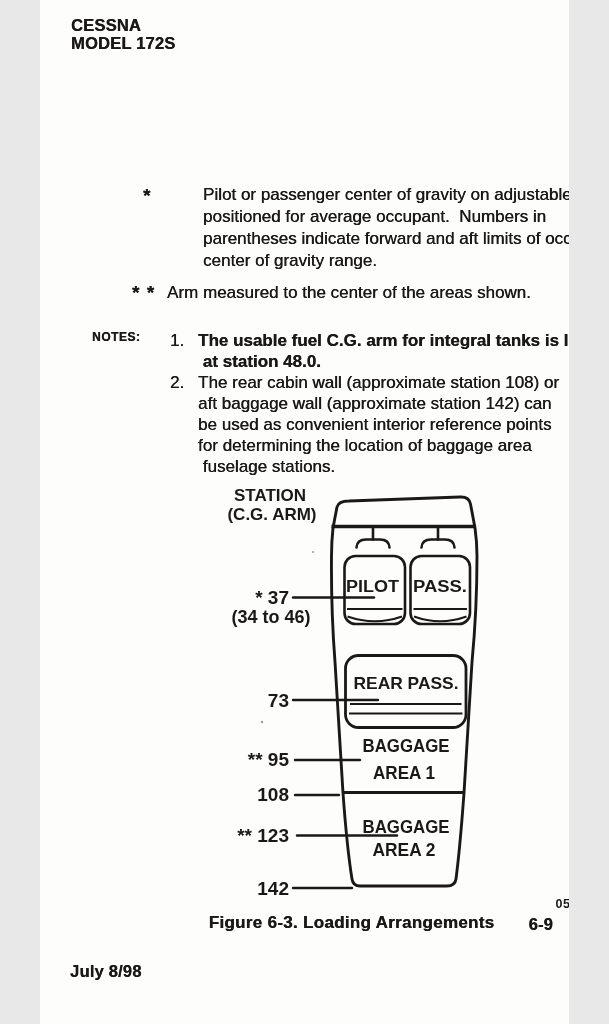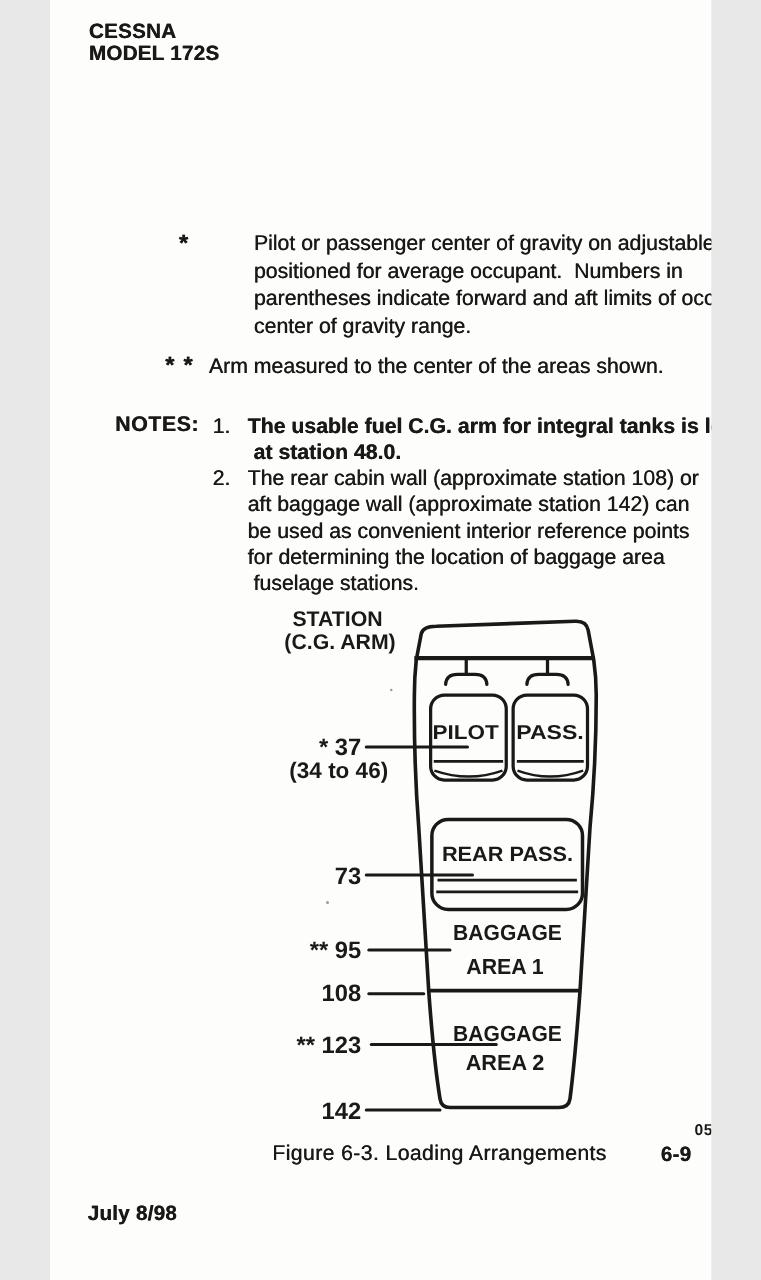--- a/index.html
+++ b/index.html
@@ -32,21 +32,21 @@
 
   <div class="abs marker scan" style="left:103px;top:185px;">*</div>
   <div class="abs body17 scan" style="left:127px;top:184px;width:470px;margin-left:36px;">Pilot or passenger center of gravity on adjustable seats
 positioned for average occupant.  Numbers in
 parentheses indicate forward and aft limits of occupant
 center of gravity range.</div>
 
   <div class="abs marker scan" style="left:92px;top:282px;letter-spacing:1px;white-space:nowrap;">* *</div>
   <div class="abs body17 scan" style="left:127px;top:282px;width:470px;">Arm measured to the center of the areas shown.</div>
 
-  <div class="abs bold scan" style="left:52px;top:330px;font-size:17px;letter-spacing:0.5px;">NOTES:</div>
+  <div class="abs bold scan" style="left:52px;top:330px;font-size:12px;letter-spacing:0.5px;">NOTES:</div>
   <div class="abs notesbody scan" style="left:130px;top:330px;">1.</div>
   <div class="abs notesbody scan" style="left:158px;top:330px;width:445px;font-weight:bold;">The usable fuel C.G. arm for integral tanks is located
  at station 48.0.</div>
   <div class="abs notesbody scan" style="left:130px;top:372px;">2.</div>
   <div class="abs notesbody scan" style="left:158px;top:372px;width:435px;">The rear cabin wall (approximate station 108) or
 aft baggage wall (approximate station 142) can
 be used as convenient interior reference points
 for determining the location of baggage area
  fuselage stations.</div>
 
@@ -114,18 +114,18 @@
     <text x="249" y="842" font-size="19" text-anchor="end">** 123</text>
     <text x="249" y="895" font-size="19" text-anchor="end">142</text>
 
     <text x="584" y="908" font-size="12.5" text-anchor="end" letter-spacing="0.5">0585X1016</text>
 
     <circle cx="273" cy="552" r="1" fill="#4a4a4a" opacity="0.55"></circle>
     <circle cx="222" cy="722" r="1.2" fill="#4a4a4a" opacity="0.55"></circle>
     <circle cx="563" cy="897" r="0.9" fill="#4a4a4a" opacity="0.45"></circle>
   </svg>
 
-  <div class="abs caption scan" style="left:111px;top:913px;width:401px;">Figure 6-3. Loading Arrangements</div>
+  <div class="abs caption scan" style="left:111px;top:913px;width:401px;font-weight:bold;">Figure 6-3. Loading Arrangements</div>
 
   <div class="abs hdr scan" style="left:30px;top:963px;">July 8/98</div>
   <div class="abs hdr scan" style="right:16px;top:916px;">6-9</div>
 
 </div>
 
 </body></html>

